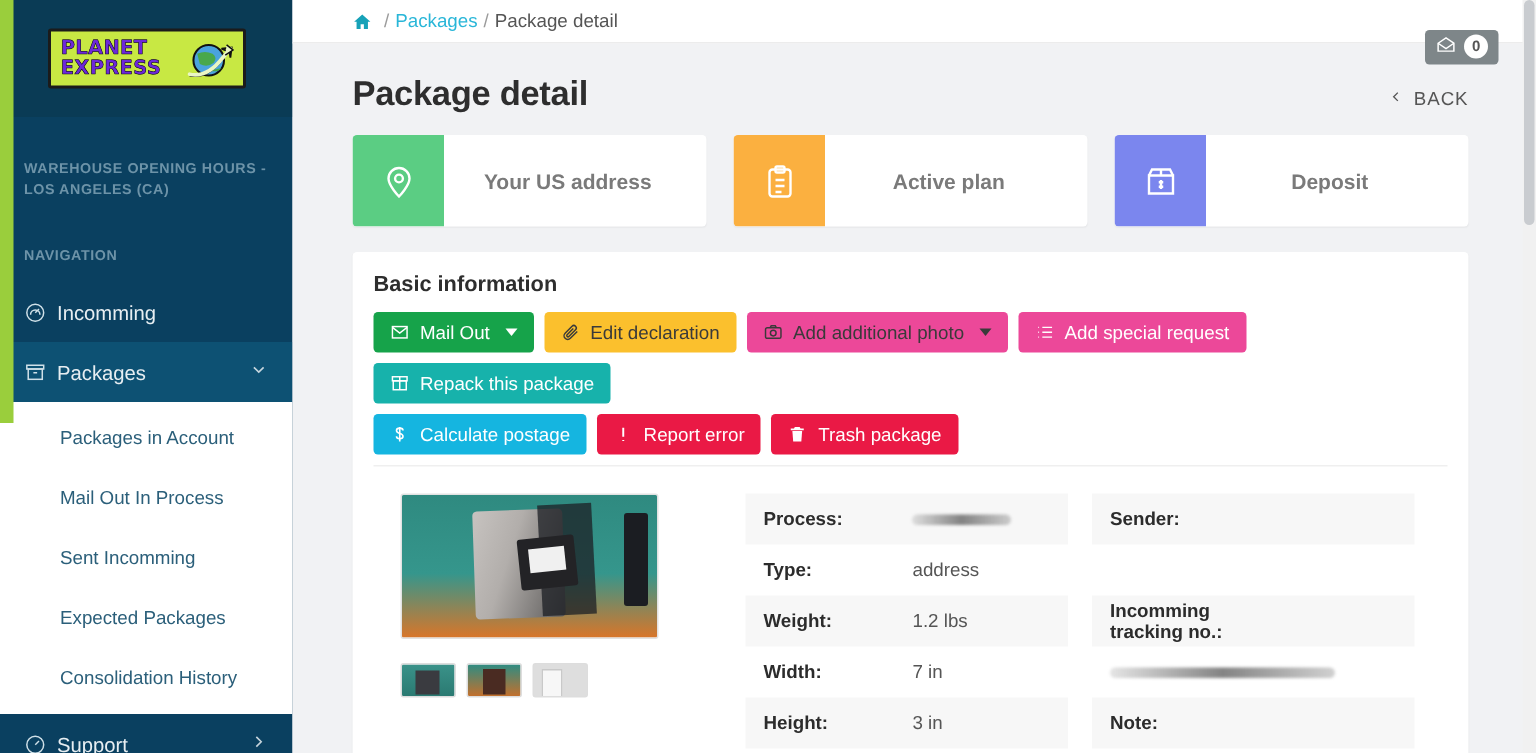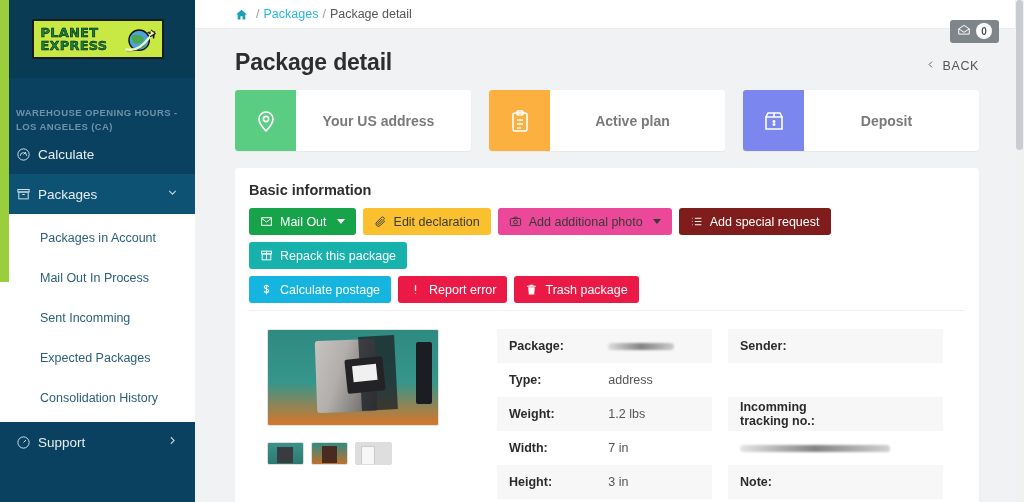--- a/index.html
+++ b/index.html
@@ -37,21 +37,21 @@
     border-radius: 2px;
     position: relative;
     display: flex; align-items: center;
     overflow: hidden;
   }
   .logo-text {
     font-family: "DejaVu Sans", sans-serif;
     font-weight: bold;
     font-size: 13px;
     line-height: 13.5px;
-    color: #15803d;
+    color: #6d28d9;
     letter-spacing: .2px;
     padding-left: 7px;
     text-shadow: 0 0 0 #000;
     -webkit-text-stroke: .3px #111;
     z-index: 2;
   }
   .logo-globe {
     position: absolute; right: 5px; top: 3px;
     width: 34px; height: 34px;
   }
@@ -313,30 +313,31 @@
           <path d="M20 27 Q26 29 29 25" fill="#49a84b"></path>
           <path d="M4 31 Q18 34 30 18 L35 11 L36 17 L37 9 L29 10 L34 12" fill="none" stroke="#111" stroke-width="1.4"></path>
           <path d="M4 30 Q18 33 30 17 L36 10" fill="none" stroke="#eaf6c4" stroke-width="3" stroke-linecap="round"></path>
           <path d="M33 7 L38 11 L32 15" fill="#eaf6c4" stroke="#111" stroke-width="1.2"></path>
         </svg>
       </div>
     </div>
 
     <div class="sb-section sb-hours">WAREHOUSE OPENING HOURS - LOS ANGELES (CA)</div>
 
+    <div class="sb-section sb-nav-label">NAVIGATION</div>
 
     <div class="sb-item">
       <span class="ico">
         <svg width="15" height="15" viewBox="0 0 24 24" fill="none" stroke="currentColor" stroke-width="1.6">
           <circle cx="12" cy="12" r="9"></circle>
             <path d="M12 12 L16 8"></path>
             <path d="M7 14 a5 5 0 0 1 10 0"></path>
         </svg>
       </span>
-      <span>Calculate</span>
+      <span>Incomming</span>
     </div>
 
     <div class="sb-item active">
       <span class="ico">
         <svg width="15" height="15" viewBox="0 0 24 24" fill="none" stroke="currentColor" stroke-width="1.6">
           <rect x="3" y="4" width="18" height="4"></rect>
             <rect x="4.5" y="8" width="15" height="11"></rect>
             <path d="M10 12h4"></path>
         </svg>
       </span>
@@ -475,21 +476,21 @@
             <svg width="13" height="13" viewBox="0 0 24 24" fill="none" stroke="currentColor" stroke-width="1.8">
               <rect x="2.5" y="6.5" width="19" height="13" rx="2"></rect>
                 <circle cx="12" cy="13" r="3.5"></circle>
                 <path d="M8 6.5l1.5-2.5h5L16 6.5"></path>
             </svg>
           </span>
           <span>Add additional photo</span>
           <span class="caret"></span>
         </button>
 
-        <button class="btn" style="background:#7f1d1d">
+        <button class="btn" style="background:#ec4899">
           <span class="bico">
             <svg width="13" height="13" viewBox="0 0 24 24" fill="none" stroke="currentColor" stroke-width="1.8">
               <path d="M9 6h12M9 12h12M9 18h12M4 6h1M4 12h1M4 18h1"></path>
             </svg>
           </span>
           <span>Add special request</span>
         </button>
 
         <button class="btn" style="background:#17b2ab">
           <span class="bico">
@@ -546,21 +547,21 @@
           </div>
           <div class="thumbs">
             <div class="thumb t1"></div>
             <div class="thumb t2"></div>
             <div class="thumb t3"></div>
           </div>
         </div>
 
         <div class="tbl-col">
           <div class="drow odd">
-            <span class="dkey">Package:</span>
+            <span class="dkey">Process:</span>
             <span class="dval"><span class="redact" style="width:66px"></span></span>
           </div>
           <div class="drow">
             <span class="dkey">Type:</span>
             <span class="dval">address</span>
           </div>
           <div class="drow odd">
             <span class="dkey">Weight:</span>
             <span class="dval">1.2 lbs</span>
           </div>

